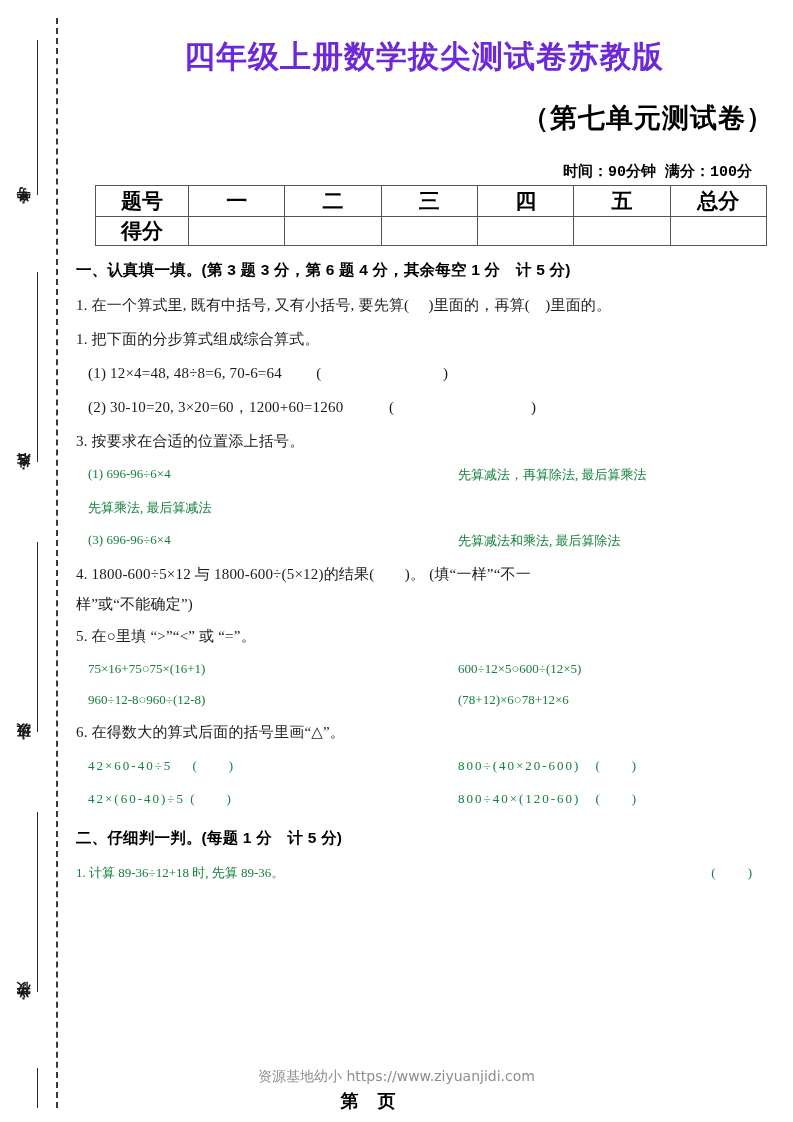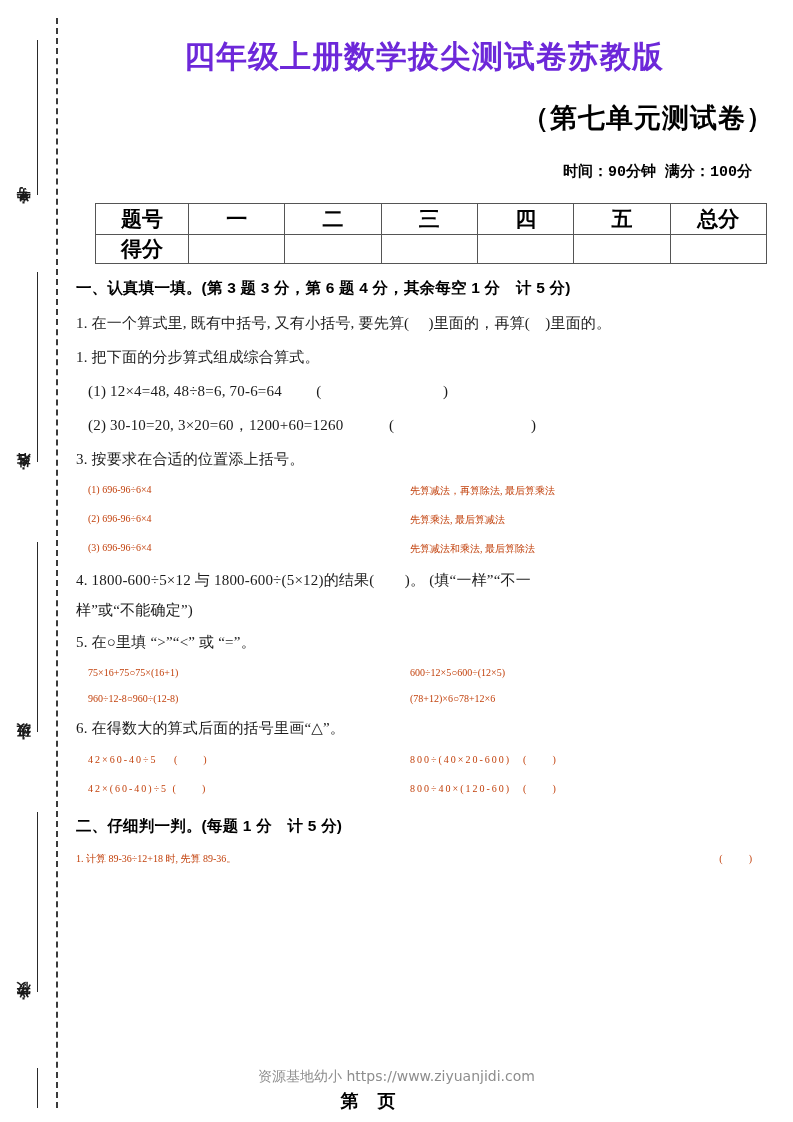--- a/index.html
+++ b/index.html
@@ -92,21 +92,21 @@
     padding-right: 22px;
     text-align: right;
     font-size: 15px;
     font-weight: 700;
     font-family: Liberation Mono, monospace;
     color: #000;
   }
 
   
   table.score-table {
-    margin-top: 22px;
+    margin-top: 4px;
     margin-left: 21px;
     border-collapse: collapse;
     width: 672px;
     table-layout: fixed;
   }
   table.score-table td {
     border: 1px solid #555;
     height: 30px;
     text-align: center;
     vertical-align: middle;
@@ -141,22 +141,23 @@
   }
   .q-line.indent { padding-left: 14px; }
   .q-line.tight { padding-top: 13px; }
   .q-line.wrap2 { padding-top: 11px; padding-left: 2px; }
 
   
   .two-col {
     display: flex;
     padding-top: 15px;
     padding-left: 14px;
-    font-size: 10px;
-    color: #c2410c;
+    font-size: 13px;
+    color: #15803d;
+    gap: 48px;
   }
   .two-col .col-a { width: 322px; flex: 0 0 322px; }
   .two-col .col-b { flex: 1 1 auto; }
 
   .fill-paren { letter-spacing: 2px; }
 
   
   #watermark {
     position: absolute;
     left: 0;
@@ -239,21 +240,20 @@
     <p class="q-line">1. 把下面的分步算式组成综合算式。</p>
     <p class="q-line indent">(1) 12×4=48, 48÷8=6, 70-6=64　　 (　　　　　　　　)</p>
     <p class="q-line indent">(2) 30-10=20, 3×20=60，1200+60=1260　　　(　　　　　　　　　)</p>
 
     <p class="q-line">3. 按要求在合适的位置添上括号。</p>
     <div class="two-col">
       <span class="col-a">(1) 696-96÷6×4</span>
       <span class="col-b">先算减法，再算除法, 最后算乘法</span>
     </div>
     <div class="two-col">
-      <span class="col-a">(2) 696-96÷6×4</span>
       <span class="col-b">先算乘法, 最后算减法</span>
     </div>
     <div class="two-col">
       <span class="col-a">(3) 696-96÷6×4</span>
       <span class="col-b">先算减法和乘法, 最后算除法</span>
     </div>
 
     <p class="q-line">4.  1800-600÷5×12 与 1800-600÷(5×12)的结果(　　)。 (填“一样”“不一</p>
     <p class="q-line wrap2">样”或“不能确定”)</p>
 

